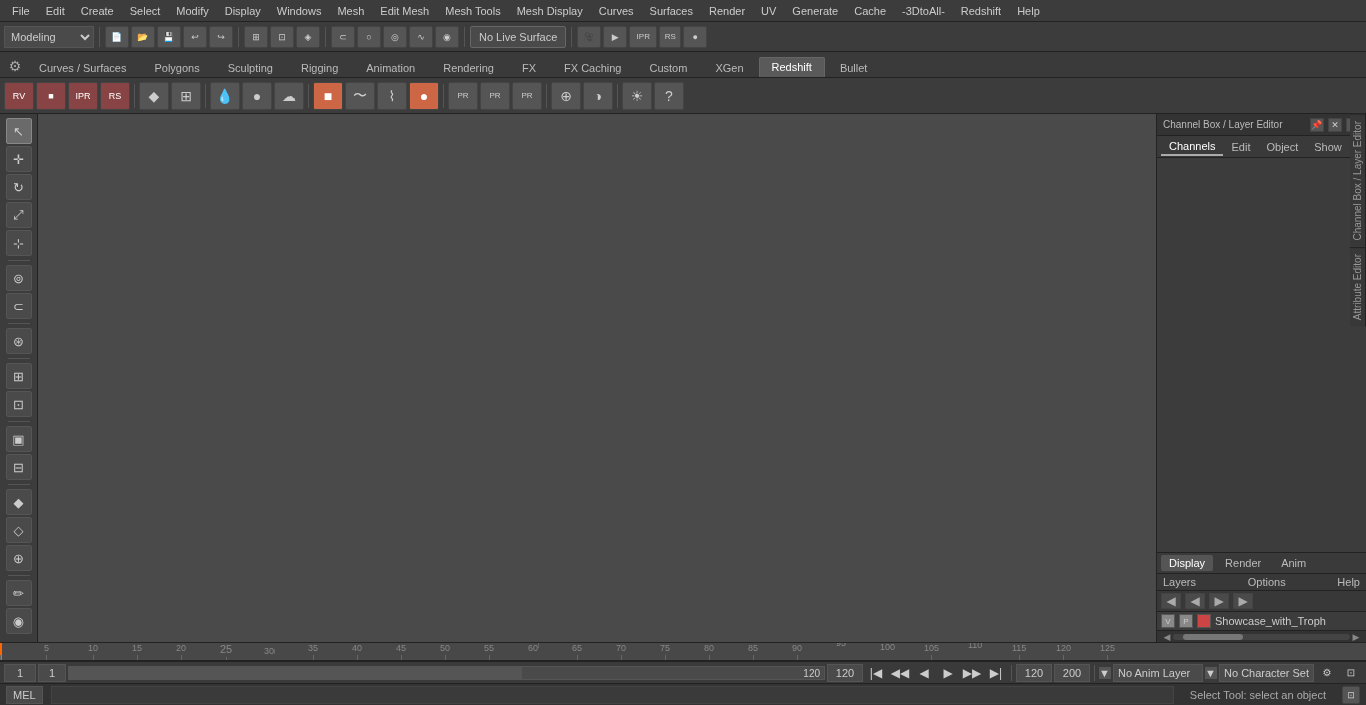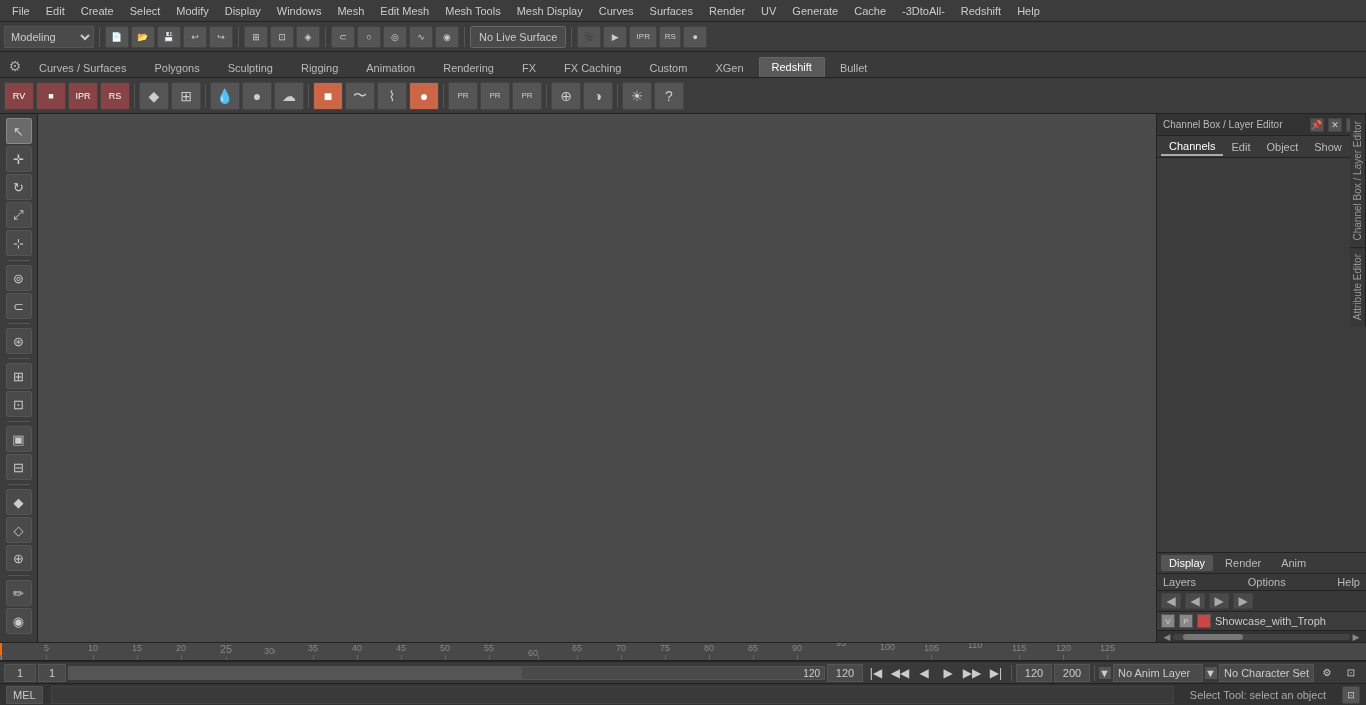--- a/index.html
+++ b/index.html
@@ -794,21 +794,21 @@
             <div style="width:1px; height:5px; background:#666;"></div>
           </div>
           <div style="position: absolute; left: 440px; top: 0px; height: 100%; display: flex; flex-direction: column; align-items: center; justify-content: flex-end;">
             <span style="font-size:9px; color:#888; margin-bottom:2px;">50</span>
             <div style="width:1px; height:5px; background:#666;"></div>
           </div>
           <div style="position: absolute; left: 484px; top: 0px; height: 100%; display: flex; flex-direction: column; align-items: center; justify-content: flex-end;">
             <span style="font-size:9px; color:#888; margin-bottom:2px;">55</span>
             <div style="width:1px; height:5px; background:#666;"></div>
           </div>
-          <div style="position: absolute; left: 528px; top: 0px; height: 100%; display: flex; flex-direction: row; align-items: flex-end; justify-content: flex-end;">
+          <div style="position: absolute; left: 528px; top: 0px; height: 100%; display: flex; flex-direction: row; align-items: flex-start; justify-content: flex-end;">
             <span style="font-size:9px; color:#888; margin-bottom:2px;">60</span>
             <div style="width:1px; height:5px; background:#666;"></div>
           </div>
           <div style="position: absolute; left: 572px; top: 0px; height: 100%; display: flex; flex-direction: column; align-items: center; justify-content: flex-end;">
             <span style="font-size:9px; color:#888; margin-bottom:2px;">65</span>
             <div style="width:1px; height:5px; background:#666;"></div>
           </div>
           <div style="position: absolute; left: 616px; top: 0px; height: 100%; display: flex; flex-direction: column; align-items: center; justify-content: flex-end;">
             <span style="font-size:9px; color:#888; margin-bottom:2px;">70</span>
             <div style="width:1px; height:5px; background:#666;"></div>

